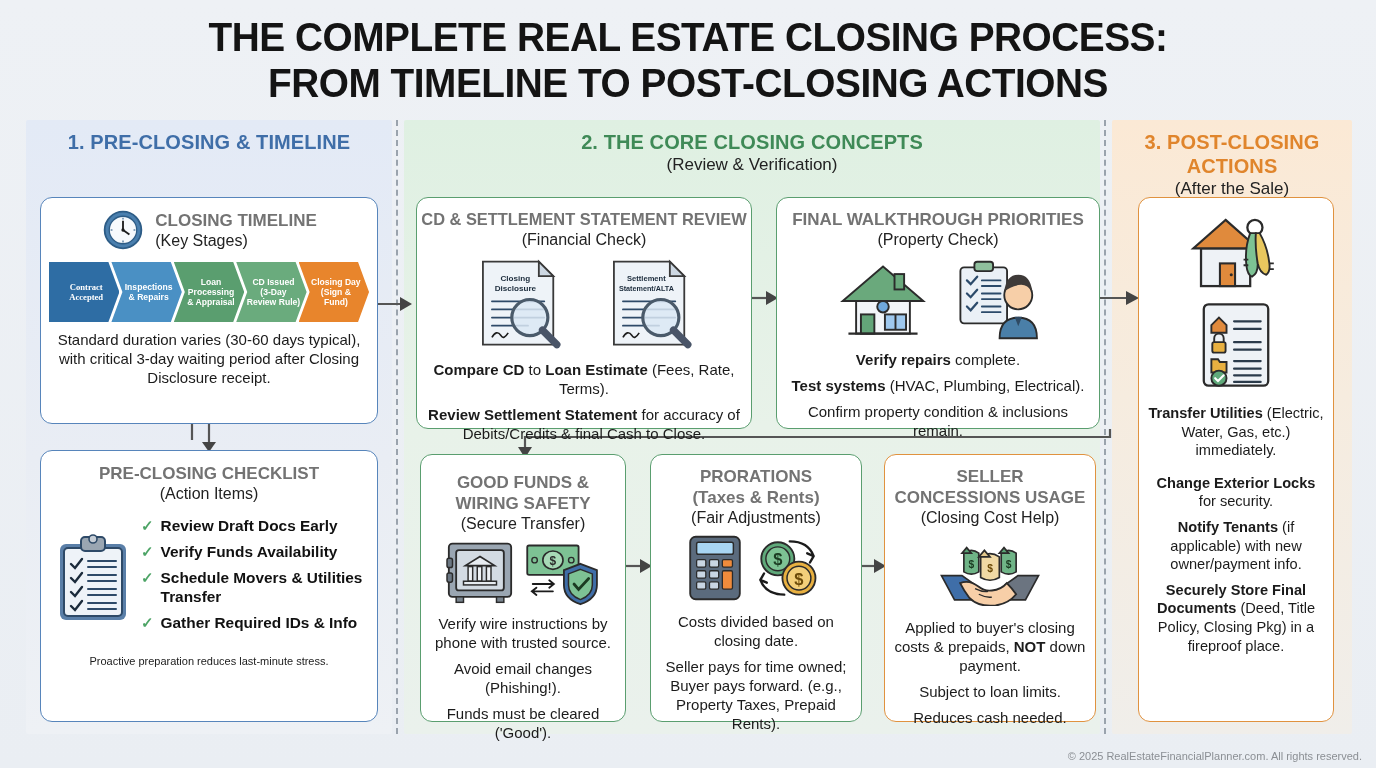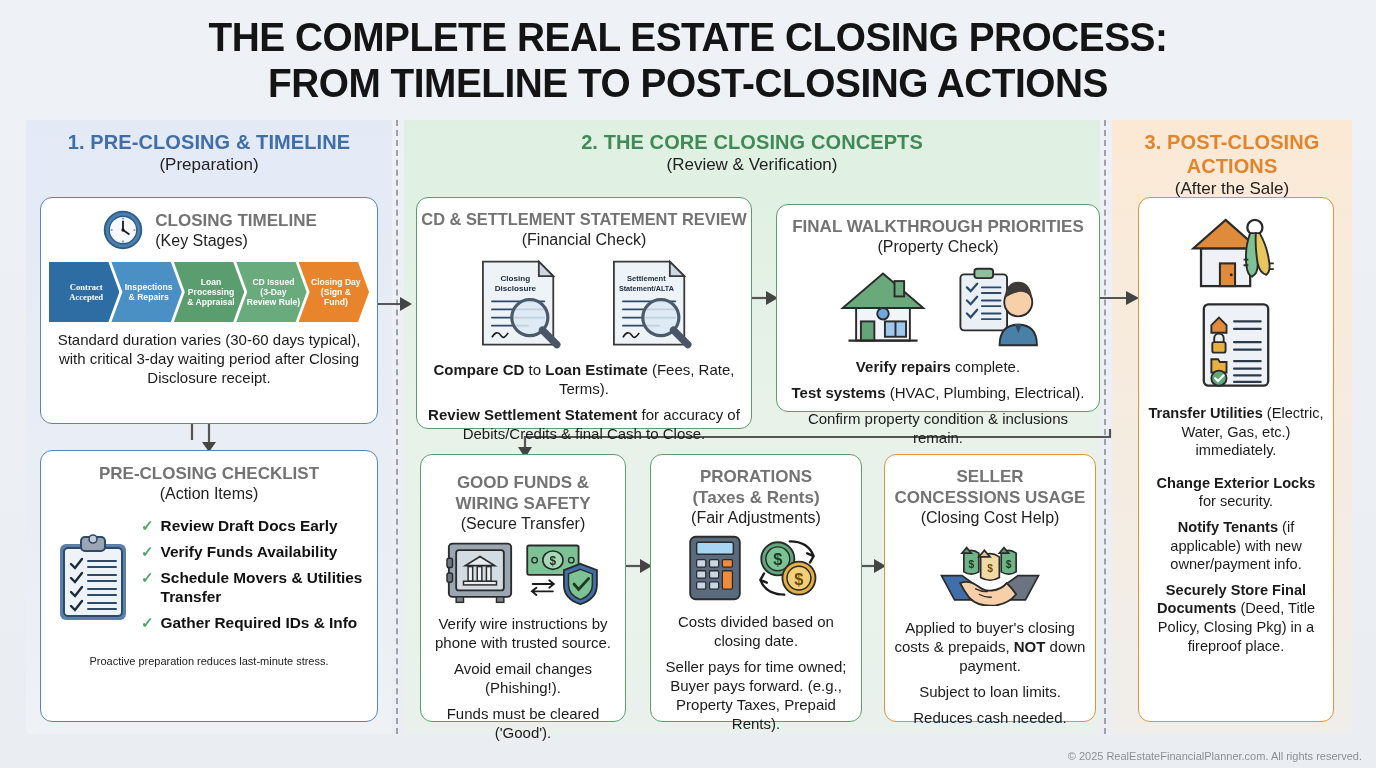--- a/index.html
+++ b/index.html
@@ -118,21 +118,21 @@
     font-size: 15.4px; font-weight: bold; color: #111; line-height: 19px;
     margin-bottom: 7px;
   }
   .tick { color: #4da466; font-weight: bold; font-size: 15px; line-height: 19px; }
   .cl-note { margin: 9px 16px 0 16px; font-size: 11px; line-height: 26px; }
 
   
   #card-cd { left: 416px; top: 197px; width: 336px; height: 232px; }
   .docs-row { display:flex; justify-content:center; gap: 31px; margin-top: 8px; }
   
-  #card-walk { left: 776px; top: 204px; width: 324px; height: 208px; border-radius: 12px; }
+  #card-walk { left: 776px; top: 197px; width: 324px; height: 232px; border-radius: 12px; }
   .walk-row { display:flex; justify-content:center; gap: 16px; margin-top: 8px; align-items: flex-end; }
 
   
   #card-funds { left: 420px; top: 454px; width: 206px; height: 268px; }
   #card-pro   { left: 650px; top: 454px; width: 212px; height: 268px; }
   #card-sell  { left: 884px; top: 454px; width: 212px; height: 268px; }
   .icon-row { display:flex; justify-content:center; align-items:center; gap: 6px; margin-top: 6px; }
 
   
   #card-post { left: 1138px; top: 197px; width: 196px; height: 525px; }
@@ -152,21 +152,20 @@
 <div id="page">
 
   <div class="title-wrap">
     <div class="title-line">THE COMPLETE REAL ESTATE CLOSING PROCESS:</div>
     <div class="title-line">FROM TIMELINE TO POST-CLOSING ACTIONS</div>
   </div>
 
   <div class="col col-1">
     <div class="col-head c1">
       <div class="h1">1. PRE-CLOSING &amp; TIMELINE</div>
-      <div class="h2">(Preparation)</div>
     </div>
   </div>
 
   <div class="col col-2">
     <div class="col-head c2">
       <div class="h1">2. THE CORE CLOSING CONCEPTS</div>
       <div class="h2">(Review &amp; Verification)</div>
     </div>
   </div>
 

